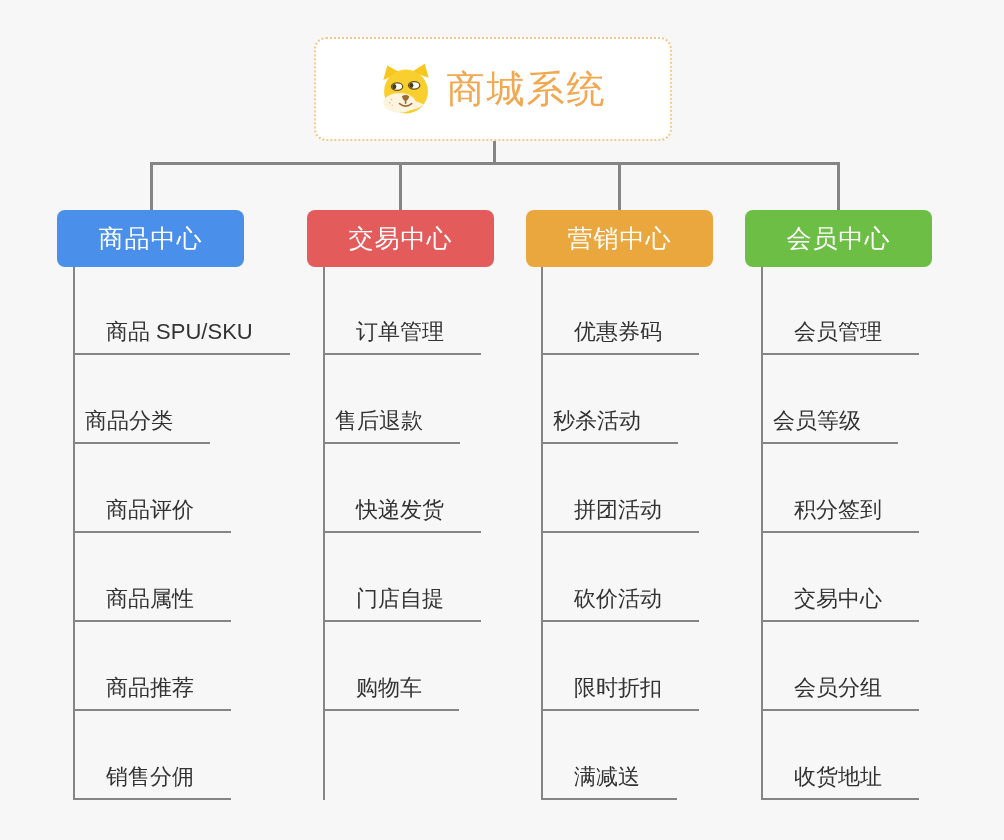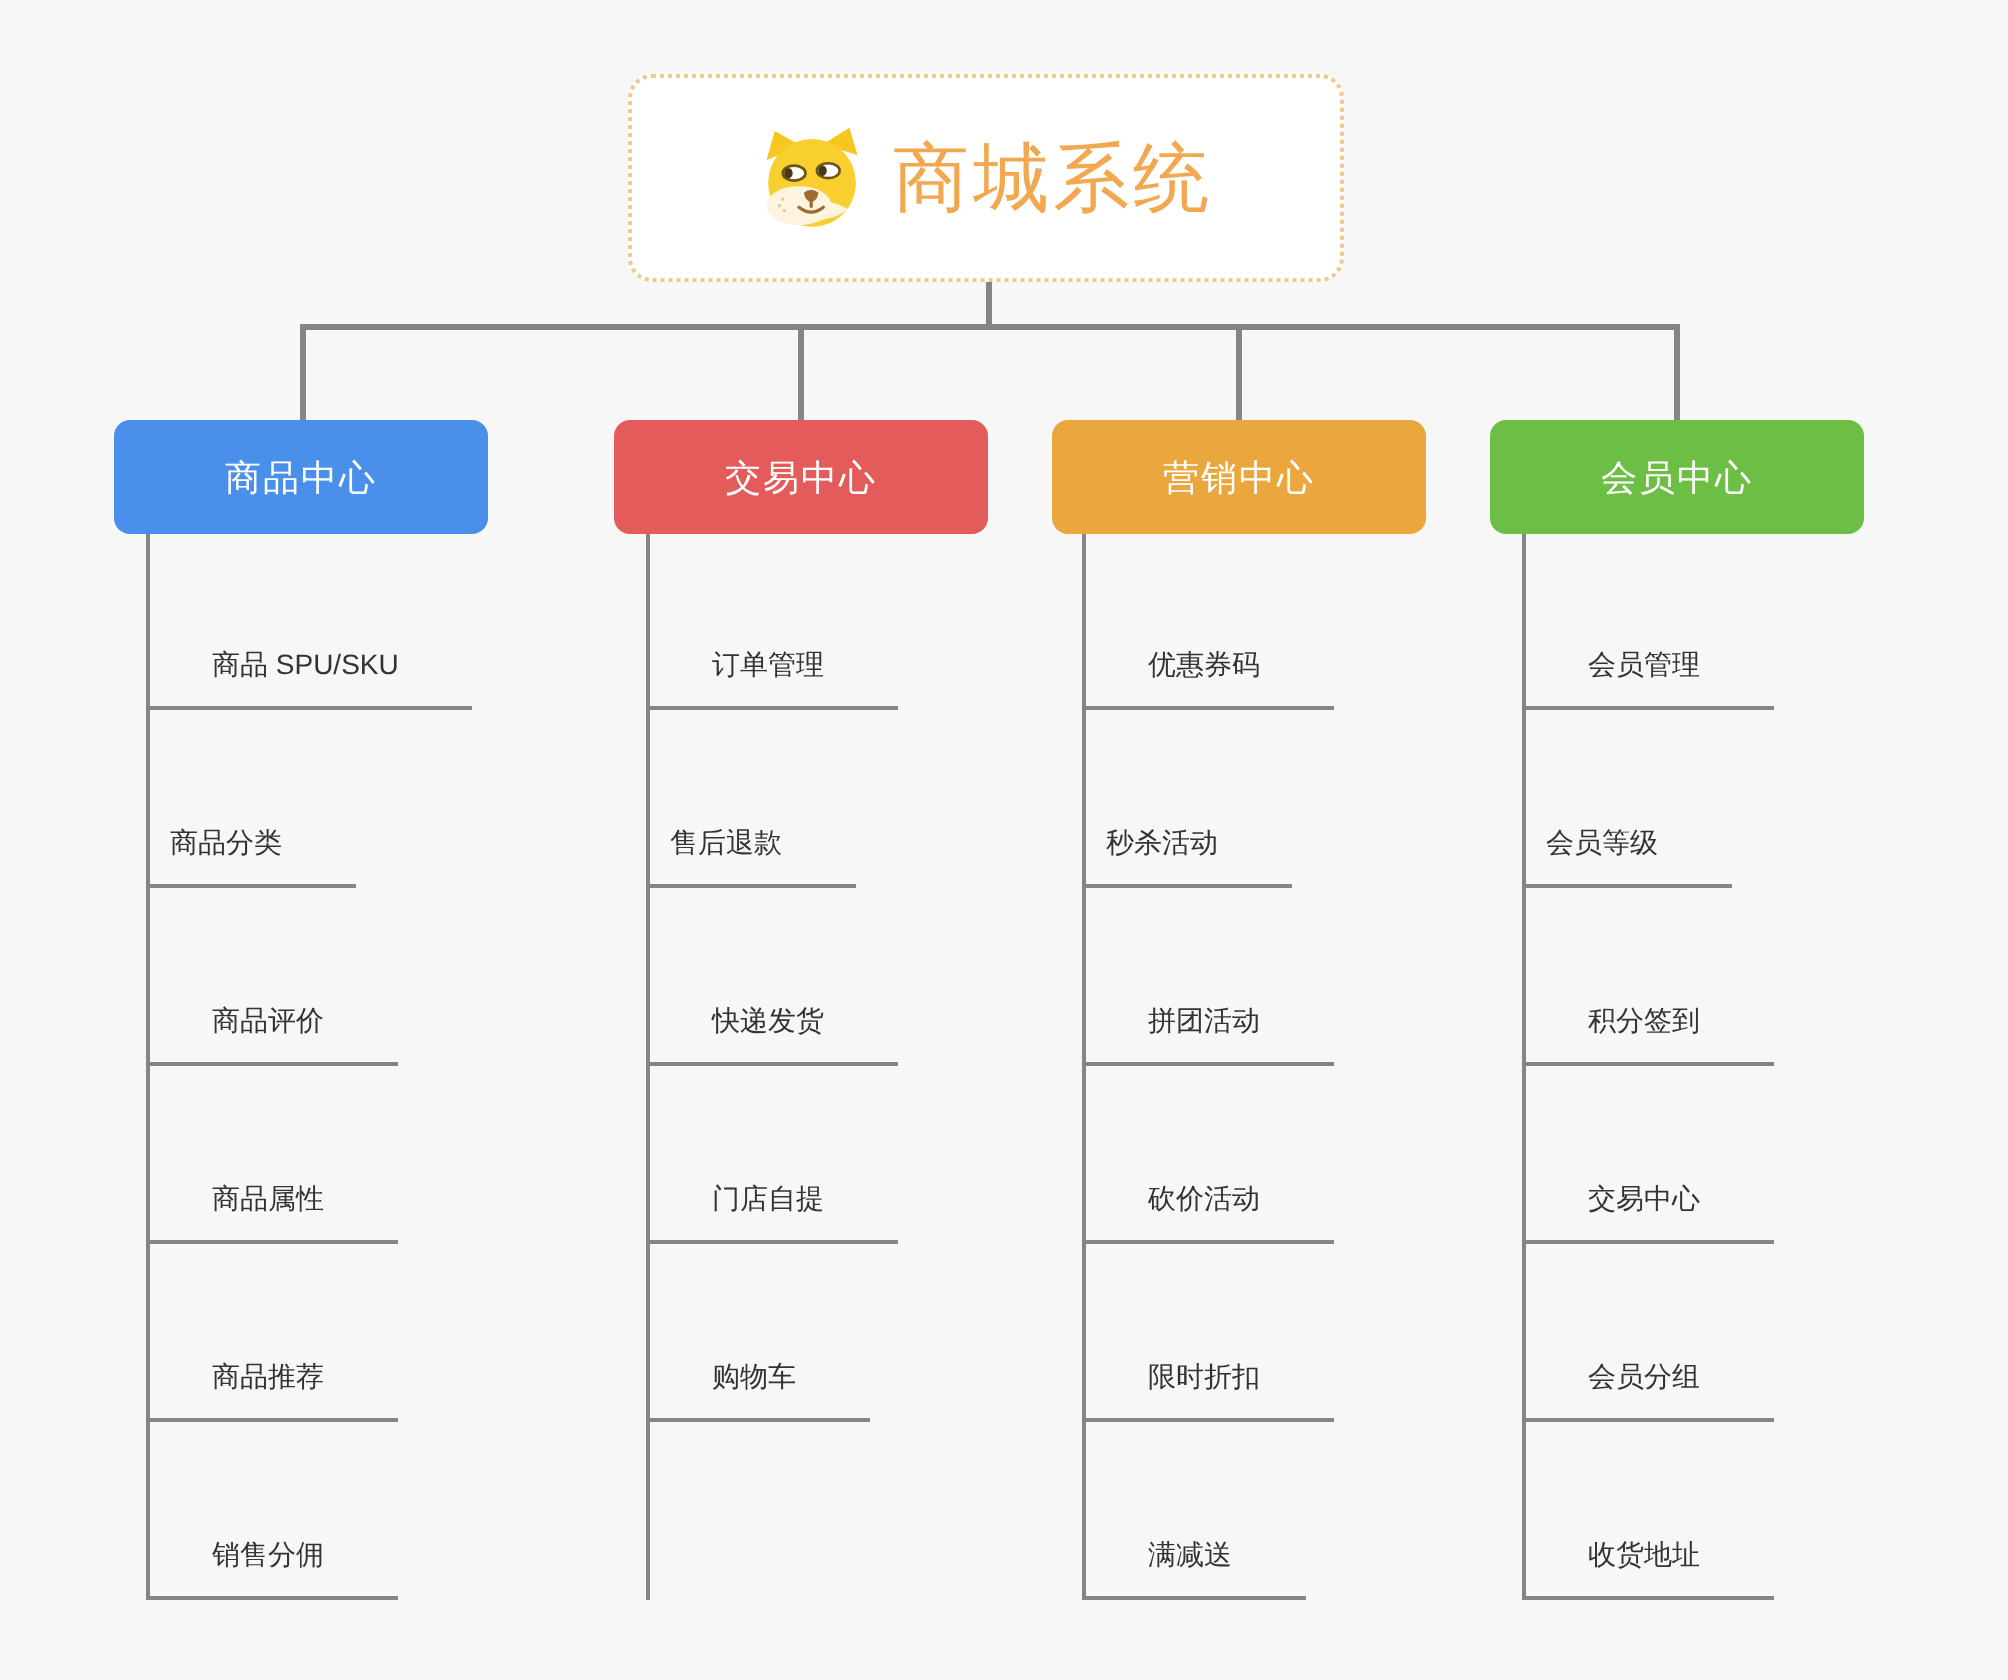--- a/index.html
+++ b/index.html
@@ -19,34 +19,34 @@
     background:#ffffff;border:2px dotted #f3c888;border-radius:12px;
     box-sizing:border-box;display:flex;align-items:center;justify-content:center;gap:15px;
     cursor:pointer;
   }
   .root-title{font-size:38px;color:#f2a850;letter-spacing:2px;}
 
   
   .branch-box{
     position:absolute;top:210px;width:187px;height:57px;border-radius:8px;
     display:flex;align-items:center;justify-content:center;
-    color:#ffffff;font-size:18px;letter-spacing:1px;cursor:pointer;
+    color:#ffffff;font-size:25px;letter-spacing:1px;cursor:pointer;
   }
   .b1{left:57px;background:#4a8fe9;}
   .b2{left:307px;background:#e45b5b;}
   .b3{left:526px;background:#eaa73e;}
   .b4{left:745px;background:#6cbe45;}
 
   
   .vline{position:absolute;top:267px;width:2px;height:533px;background:#858585;}
   .v1{left:73px;} .v2{left:323px;} .v3{left:541px;} .v4{left:761px;}
 
   .item{
     position:absolute;box-sizing:content-box;width:max-content;
-    font-size:14px;line-height:26px;color:#333333;
+    font-size:22px;line-height:26px;color:#333333;
     padding:0 37px 8px 33px;border-bottom:2px solid #858585;
     cursor:pointer;
   }
   .c1{left:73px;} .c2{left:323px;} .c3{left:541px;} .c4{left:761px;}
   .r1{top:319px;} .r2{top:408px;padding-left:12px;} .r3{top:497px;} .r4{top:586px;} .r5{top:675px;} .r6{top:764px;}
 
   .doge{display:inline-flex;width:52px;height:52px;}
 </style>
 </head>
 <body>

